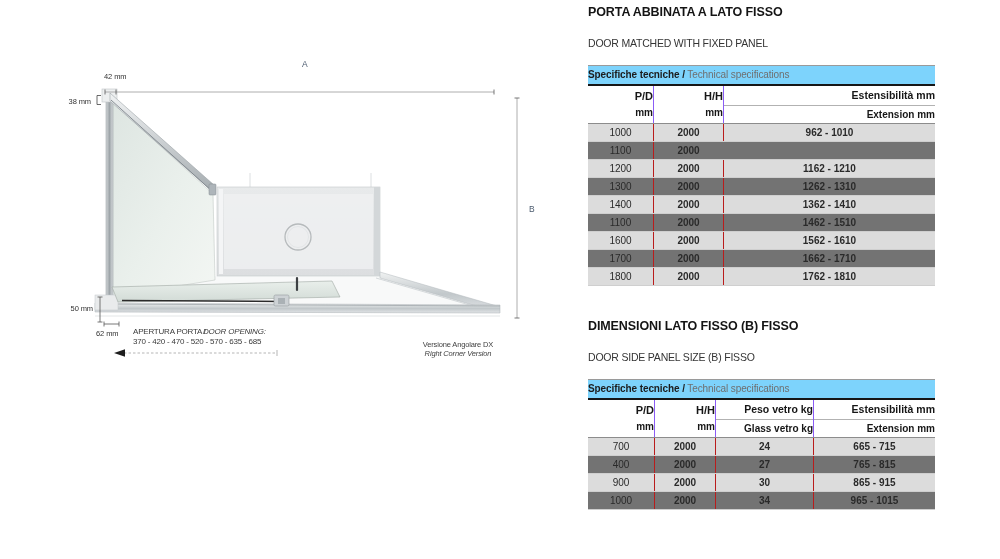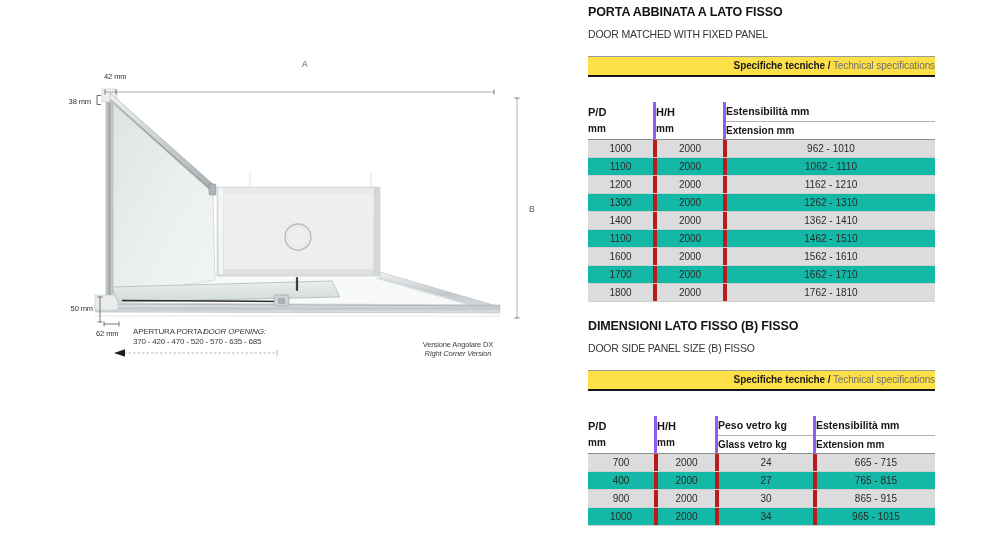--- a/index.html
+++ b/index.html
@@ -17,49 +17,49 @@
   .dimAB{font-size:8.5px;fill:#4a5a6e;}
   .note{font-size:8px;fill:#3a3a3a;letter-spacing:-0.2px;}
   .noteIt{font-style:italic;}
   .ver{font-size:7.5px;fill:#3f3f3f;text-anchor:middle;letter-spacing:-0.15px;}
 
   
   .sec{position:absolute;left:588px;width:347px;}
   .sec1{top:5px;}
   .sec2{top:319px;}
   .sec-title{font-size:12.5px;line-height:15px;font-weight:bold;color:#141414;letter-spacing:-0.1px;}
-  .sec-sub{font-size:10.5px;line-height:13px;color:#353535;letter-spacing:-0.2px;margin-top:8px;}
+  .sec-sub{font-size:10.5px;line-height:13px;color:#353535;letter-spacing:-0.2px;margin-top:17px;}
 
   .spec-table{margin-top:15px;border-top:1px solid #9a9a9a;}
   .thead-bar{
-    height:18px;line-height:18px;background:#fde047;text-align:right;
-    font-size:10px;border-bottom:2px solid #161616;letter-spacing:-0.1px;padding-left:7px;
+    height:18px;line-height:18px;background:#7dd3fc;text-align:left;
+    font-size:10px;border-bottom:2px solid #161616;letter-spacing:-0.1px;
   }
   .hd-it{font-weight:bold;color:#1c1c1c;}
   .hd-en{color:#6f6f6f;}
 
   .cols{display:grid;border-bottom:1px solid #8c8c8c;}
   .t1 .cols,.t1 .row{grid-template-columns:65px 70px 1fr;}
   .t2 .cols,.t2 .row{grid-template-columns:66px 61px 98px 1fr;}
 
-  .hcell{height:37px;text-align:left;box-sizing:border-box;margin-top:25px;}
-  .hcell + .hcell{border-left:3px solid #8b5cf6;}
+  .hcell{height:37px;text-align:right;box-sizing:border-box;}
+  .hcell + .hcell{border-left:1px solid #8b5cf6;}
   .hcell .hl1{font-size:11px;font-weight:bold;color:#161616;height:19px;line-height:21px;}
   .hcell .hl2{font-size:10px;font-weight:bold;color:#161616;height:17px;line-height:15px;}
   .hcell.split .hl1{height:19px;line-height:19px;border-bottom:1px solid #b2b2b2;font-size:10.5px;}
   .hcell.split .hl2{height:17px;line-height:17px;}
 
   .row{
     display:grid;height:18px;box-sizing:border-box;
     font-size:10px;line-height:17px;color:#2a2a2a;text-align:center;
-    border-bottom:1px solid #cfcfcf;background:#14b8a6;
+    border-bottom:1px solid #cfcfcf;background:#737373;
   }
   .row.alt{background:#dcdcdc;}
   .row > div{box-sizing:border-box;text-align:center;}
-  .row > div + div{border-left:4px solid #b91c1c;}
+  .row > div + div{border-left:1px solid #b91c1c;font-weight:bold;}
 </style>
 </head>
 <body>
 
 <div class="canvas">
 
   <svg class="drawing" width="580" height="420" viewBox="0 0 580 420">
     <defs>
       <linearGradient id="gMetalH" x1="0" y1="0" x2="1" y2="0">
         <stop offset="0" stop-color="#d4d8da"></stop>
@@ -198,21 +198,20 @@
       </div>
       <div class="rows">
         <div class="row alt">
             <div>1000</div>
             <div>2000</div>
             <div>962 - 1010</div>
           </div>
         <div class="row">
             <div>1100</div>
             <div>2000</div>
-            <div>1062 - 1110</div>
           </div>
         <div class="row alt">
             <div>1200</div>
             <div>2000</div>
             <div>1162 - 1210</div>
           </div>
         <div class="row">
             <div>1300</div>
             <div>2000</div>
             <div>1262 - 1310</div>

